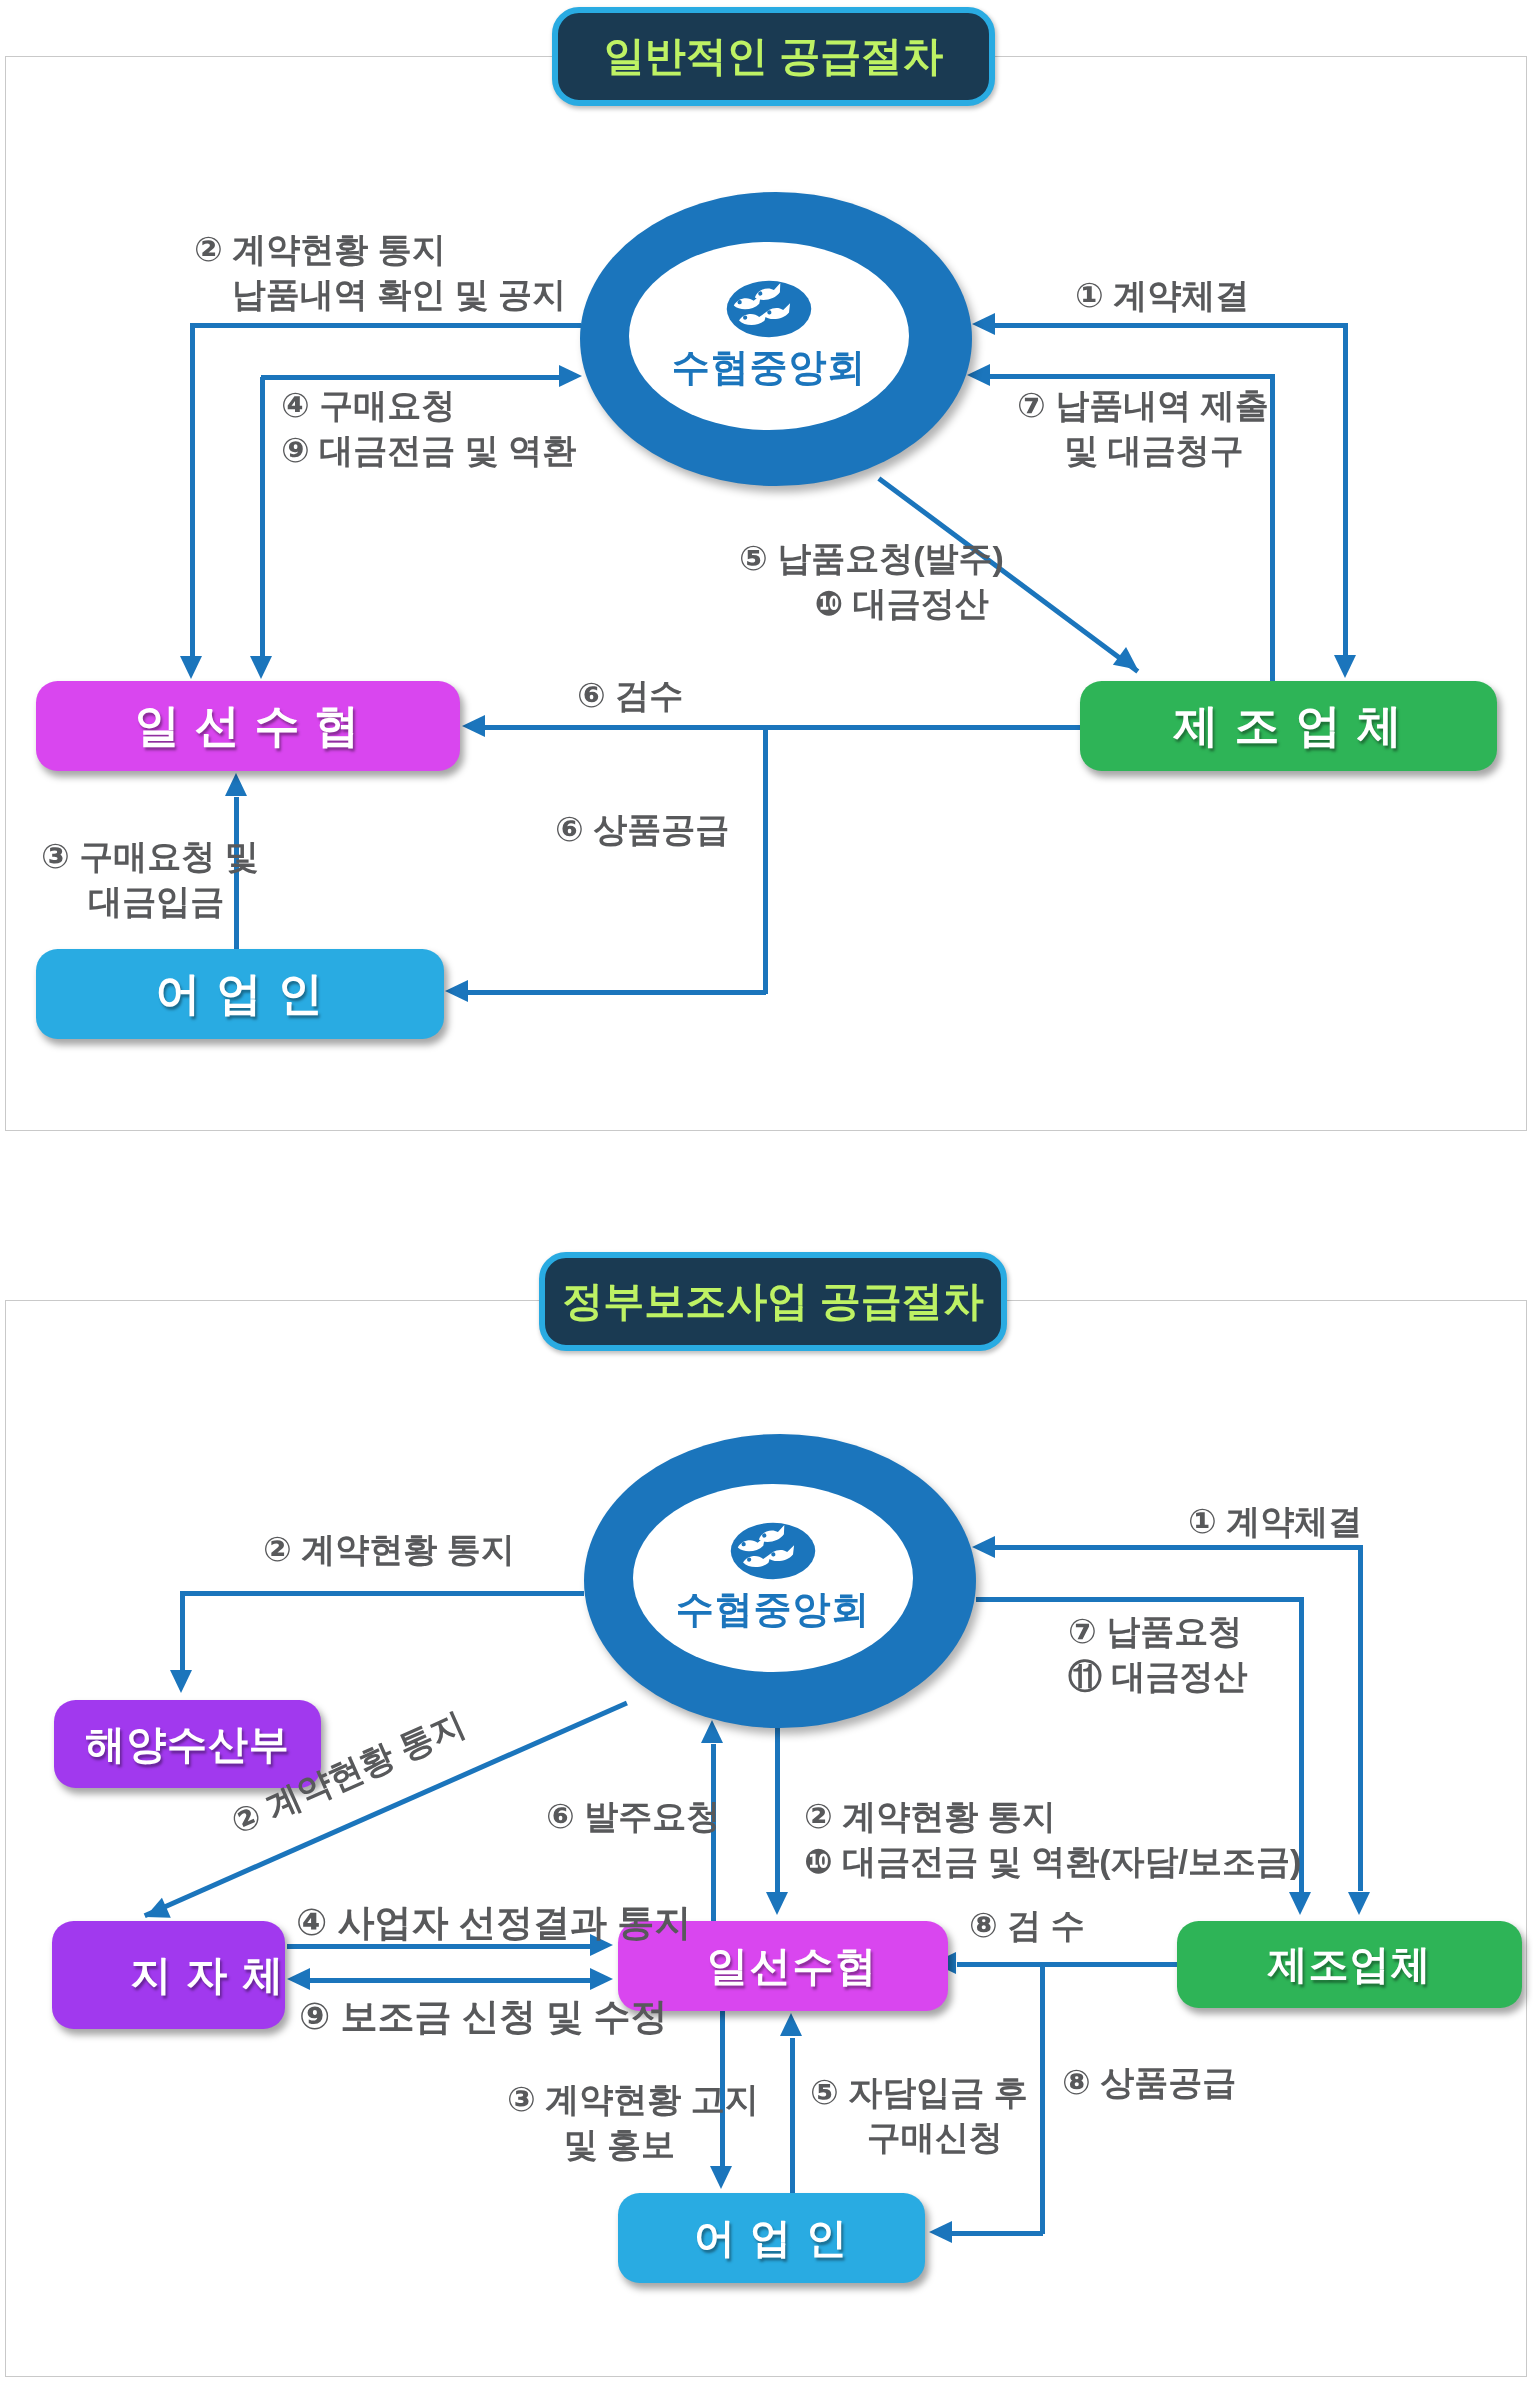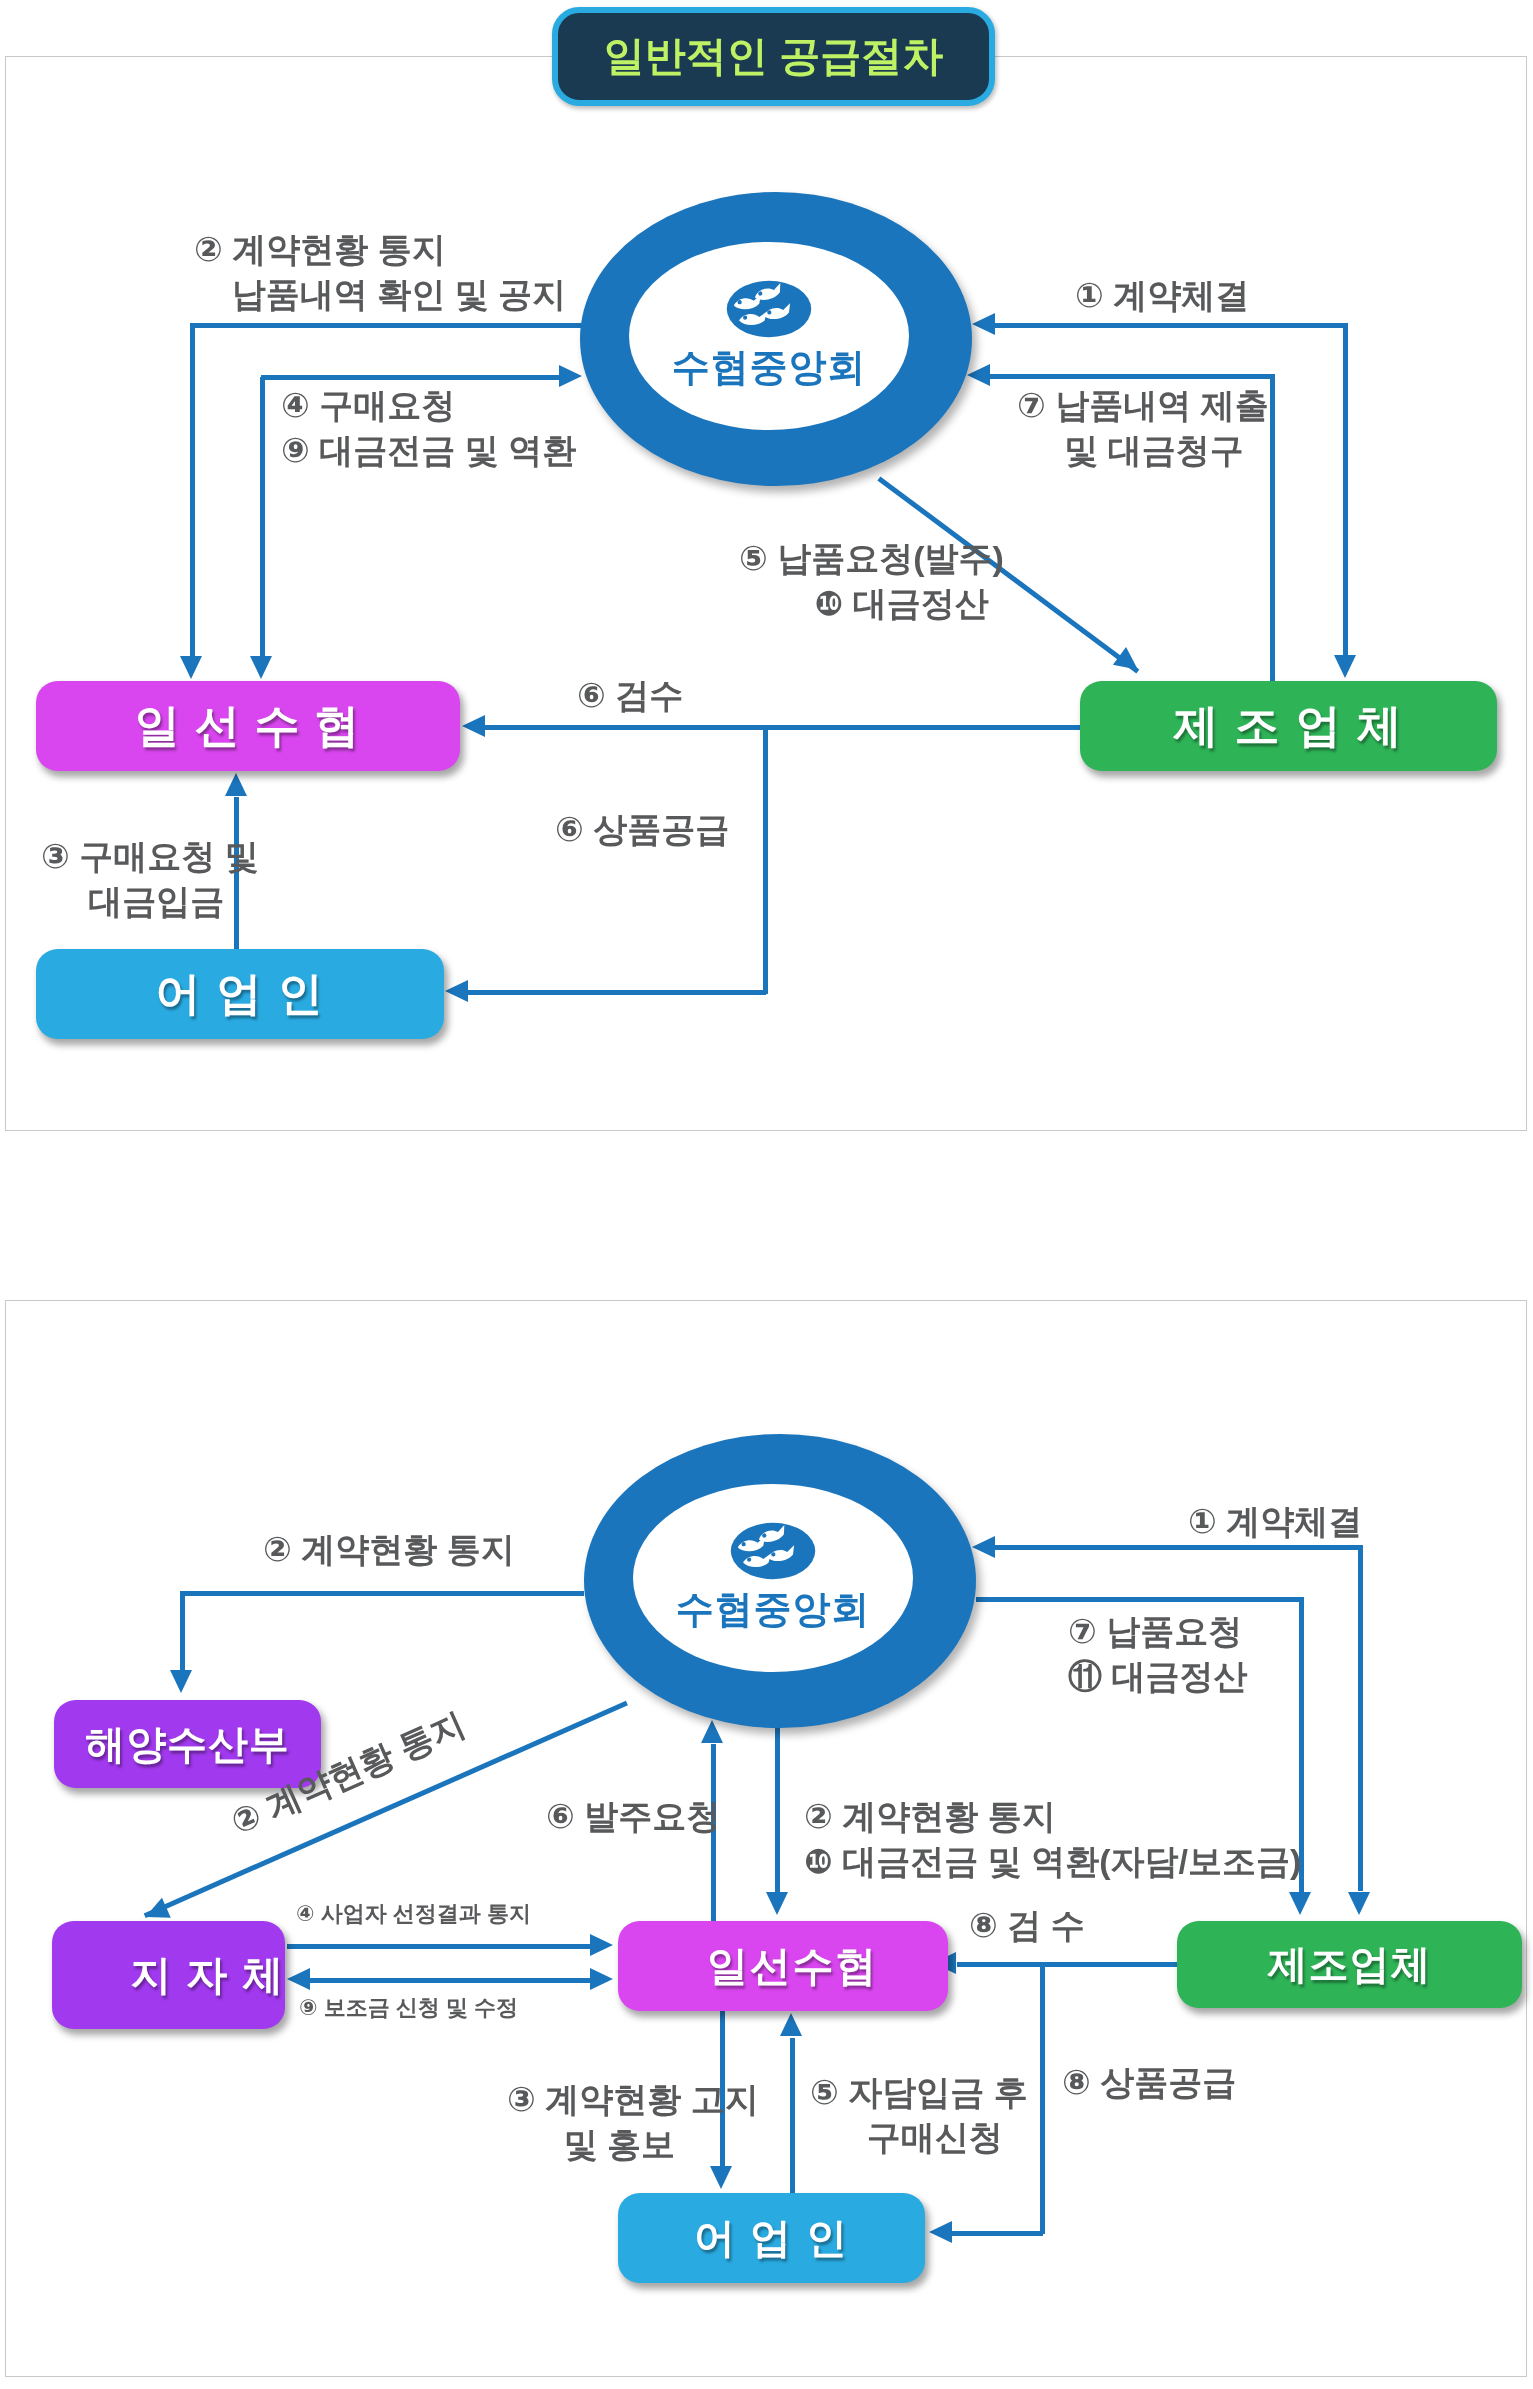--- a/index.html
+++ b/index.html
@@ -13,21 +13,21 @@
          box-shadow:4.5px 6.3px 8px rgba(0,0,0,.30);}
   .ellipse .inner{position:absolute;left:49px;top:50px;width:280px;height:188px;background:#fff;border-radius:50%;
          display:flex;flex-direction:column;align-items:center;justify-content:center;gap:3.6px;}
   .ellipse .inner .ctr-label{color:#1b75bc;font-weight:bold;font-size:38px;letter-spacing:0.9px;}
   .box{position:absolute;border-radius:21.6px;color:#fff;font-weight:bold;
          display:flex;align-items:center;justify-content:center;z-index:4;
          text-shadow:1.8px 2.7px 2.7px rgba(0,0,0,.38);box-shadow:3.6px 5.4px 7.2px rgba(0,0,0,.35);}
   .orange{background:#d946ef;font-family:Liberation Serif, serif;} .green{background:#2eb457;} .cyan{background:#29abe2;} .purple{background:#a139ee;}
   .f50{font-size:45px;letter-spacing:1.8px;} .f46{font-size:41px;letter-spacing:1.8px;} .f44{font-size:40px;letter-spacing:0.9px;}
   .lbl{position:absolute;color:#58595b;font-weight:bold;font-size:34px;line-height:1.32;white-space:pre;z-index:5;}
-  .lbl.small{font-size:22px;}
+  .lbl.small{font-size:37px;}
   .hl{position:absolute;height:4.5px;background:#1b75bc;z-index:2;}
   .vl{position:absolute;width:4.5px;background:#1b75bc;z-index:2;}
   .diag{position:absolute;height:4.5px;background:#1b75bc;z-index:2;transform-origin:0 50%;}
   .ar{position:absolute;width:0;height:0;z-index:2;}
   .ar.left{border-top:11.7px solid transparent;border-bottom:11.7px solid transparent;border-right:23.4px solid #1b75bc;}
   .ar.right{border-top:11.7px solid transparent;border-bottom:11.7px solid transparent;border-left:23.4px solid #1b75bc;}
   .ar.down{border-left:11.7px solid transparent;border-right:11.7px solid transparent;border-top:23.4px solid #1b75bc;}
   .ar.up{border-left:11.7px solid transparent;border-right:11.7px solid transparent;border-bottom:23.4px solid #1b75bc;}
   .logo{width:88px;height:60px;}
 </style>
@@ -118,20 +118,23 @@
   <div class="lbl" style="left:1017px;top:383px;">⑦ 납품내역 제출
      및 대금청구</div>
   <div class="lbl" style="left:739px;top:536px;">⑤ 납품요청(발주)
         ❿ 대금정산</div>
   <div class="lbl" style="left:577px;top:673px;">⑥ 검수</div>
   <div class="lbl" style="left:555px;top:807px;">⑥ 상품공급</div>
   <div class="lbl" style="left:41px;top:834px;">③ 구매요청 및
      대금입금</div>
 
   <div class="panel" style="left:4.5px;top:1300px;width:1520px;height:1075px;"></div>
+  <div class="title-pill" style="left:539px;top:1252px;width:456px;height:87px;">
+    <span>정부보조사업 공급절차</span>
+  </div>
 
   <div class="ellipse" style="left:584px;top:1434px;width:392px;height:294px;">
     <div class="inner">
       <svg class="logo" viewBox="0 0 100 68">
         <ellipse cx="50" cy="34" rx="48" ry="32" fill="#1b75bc"></ellipse>
         <g fill="#ffffff">
           <g transform="translate(10,30) rotate(-6)">
               <path d="M0 0 C5 -8 17 -9 23 -3 L32 -9 L29 1 C21 8 6 7 0 0 Z"></path>
               <circle cx="7" cy="-3" r="2.4" fill="#1b75bc"></circle>
             </g>

